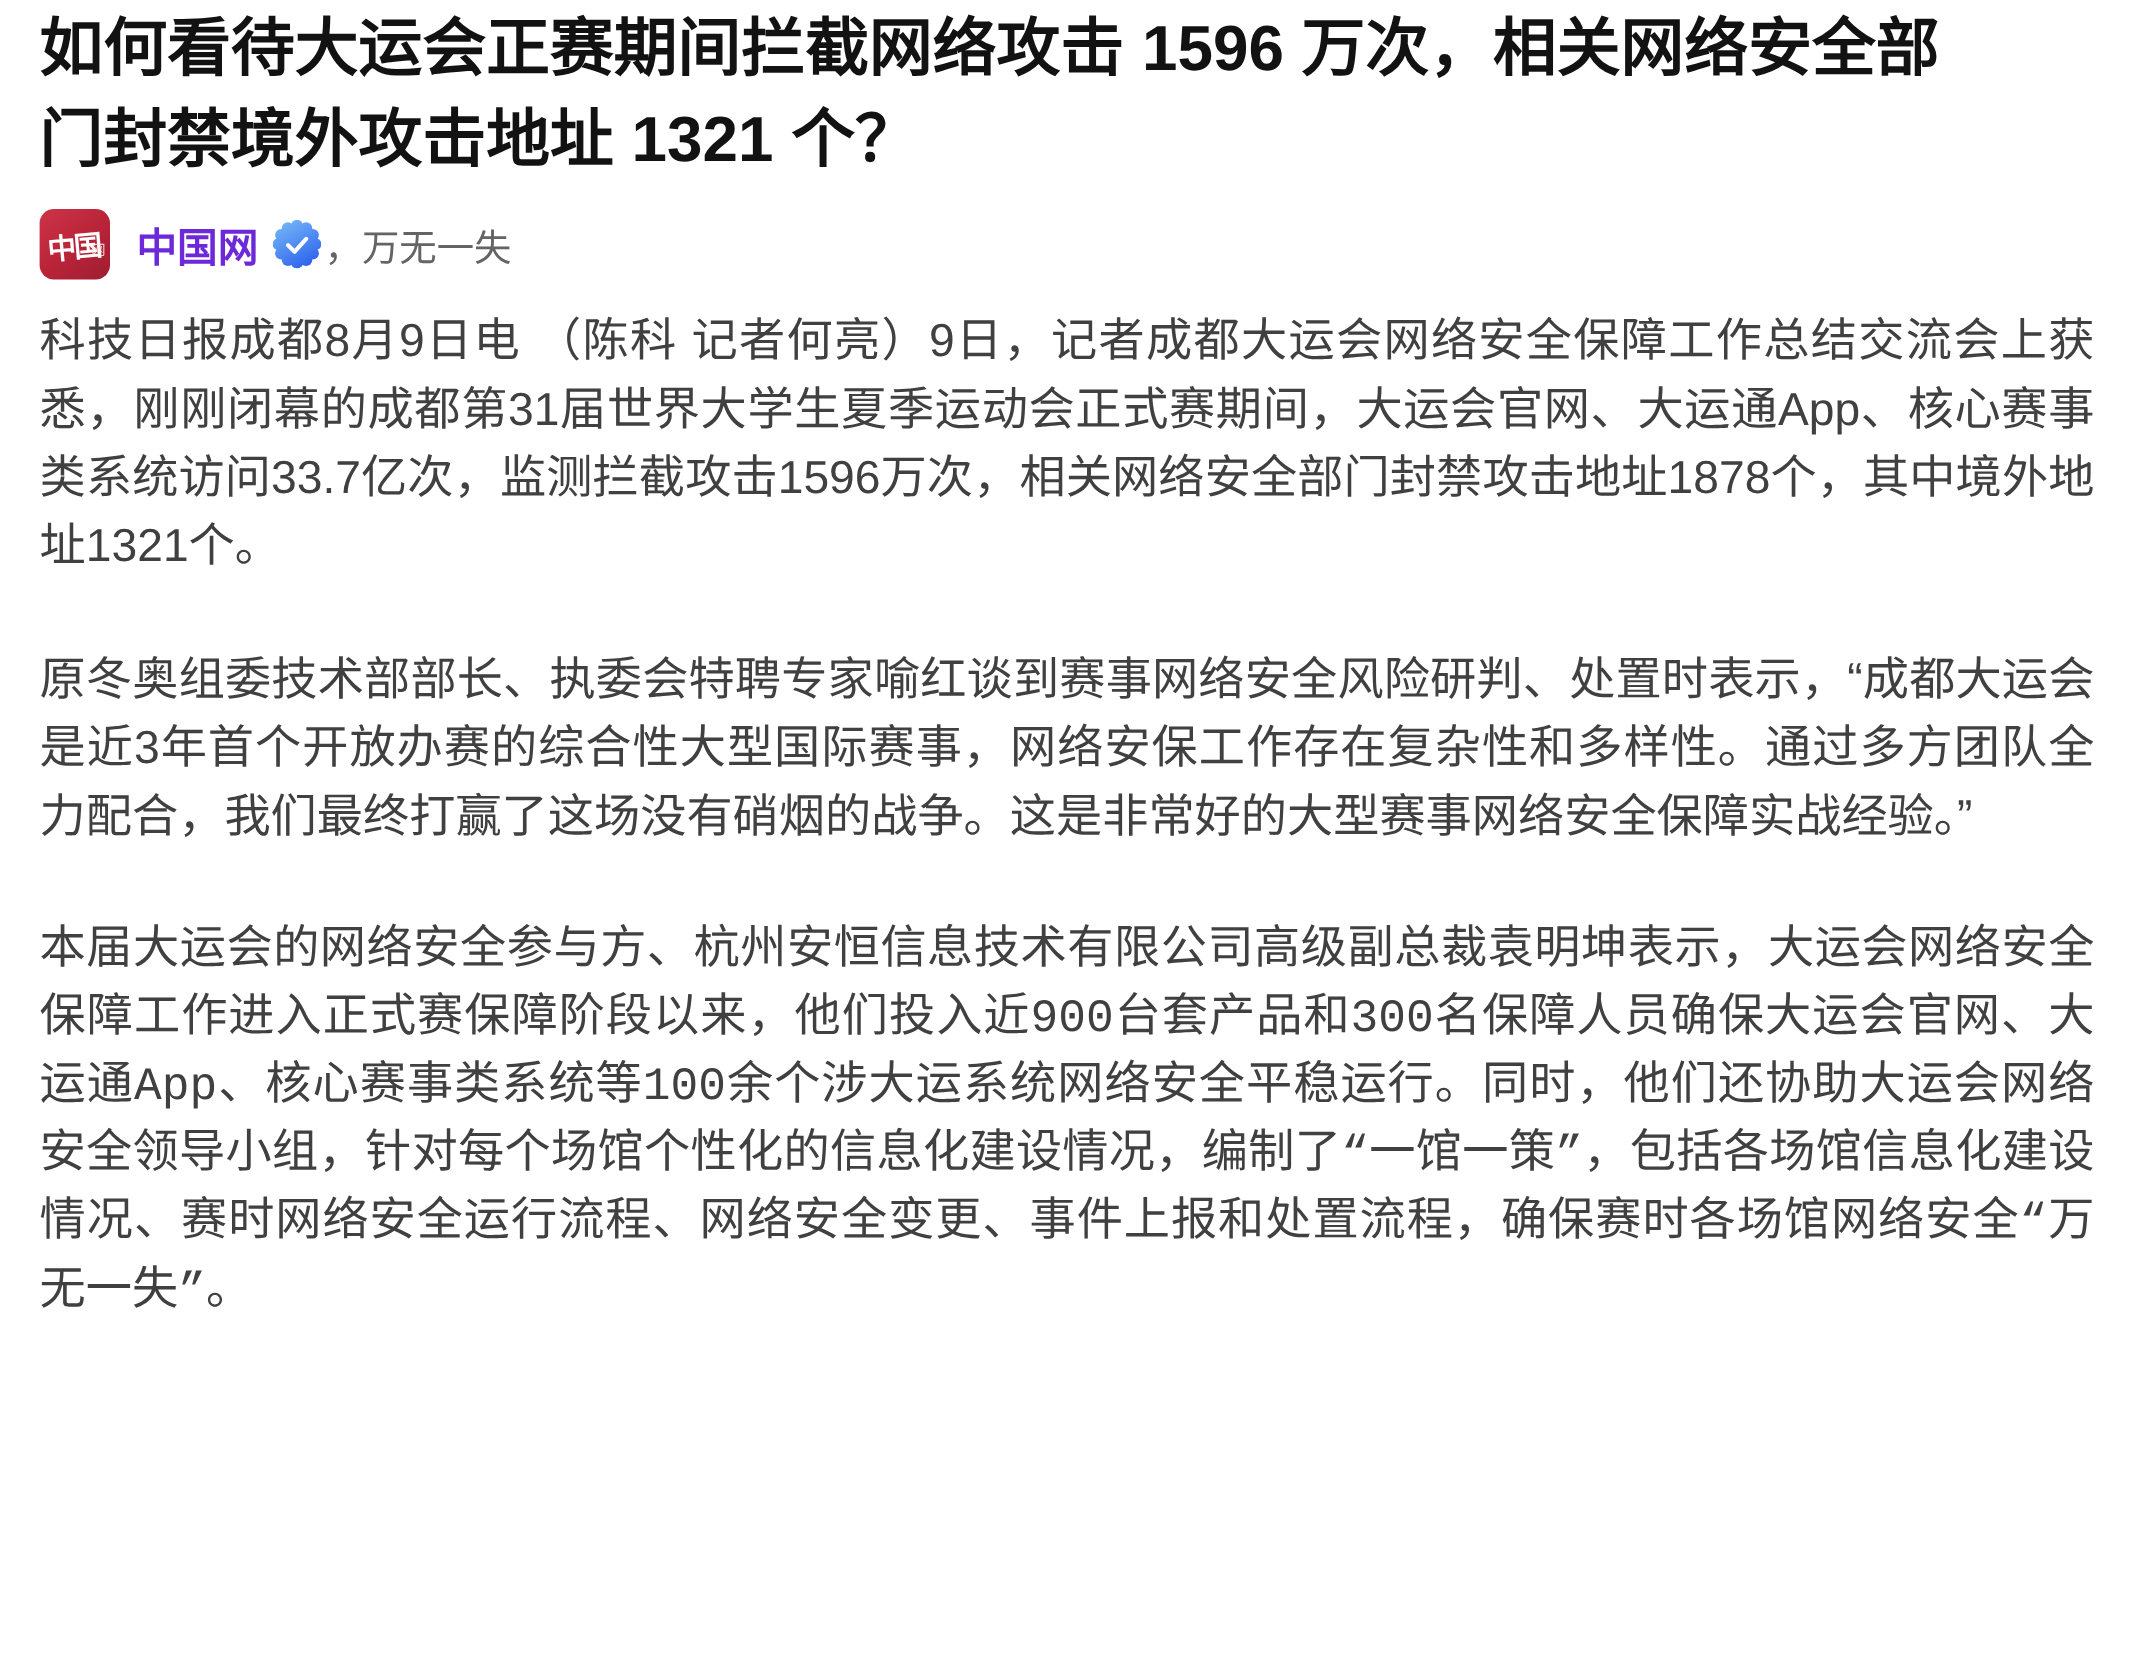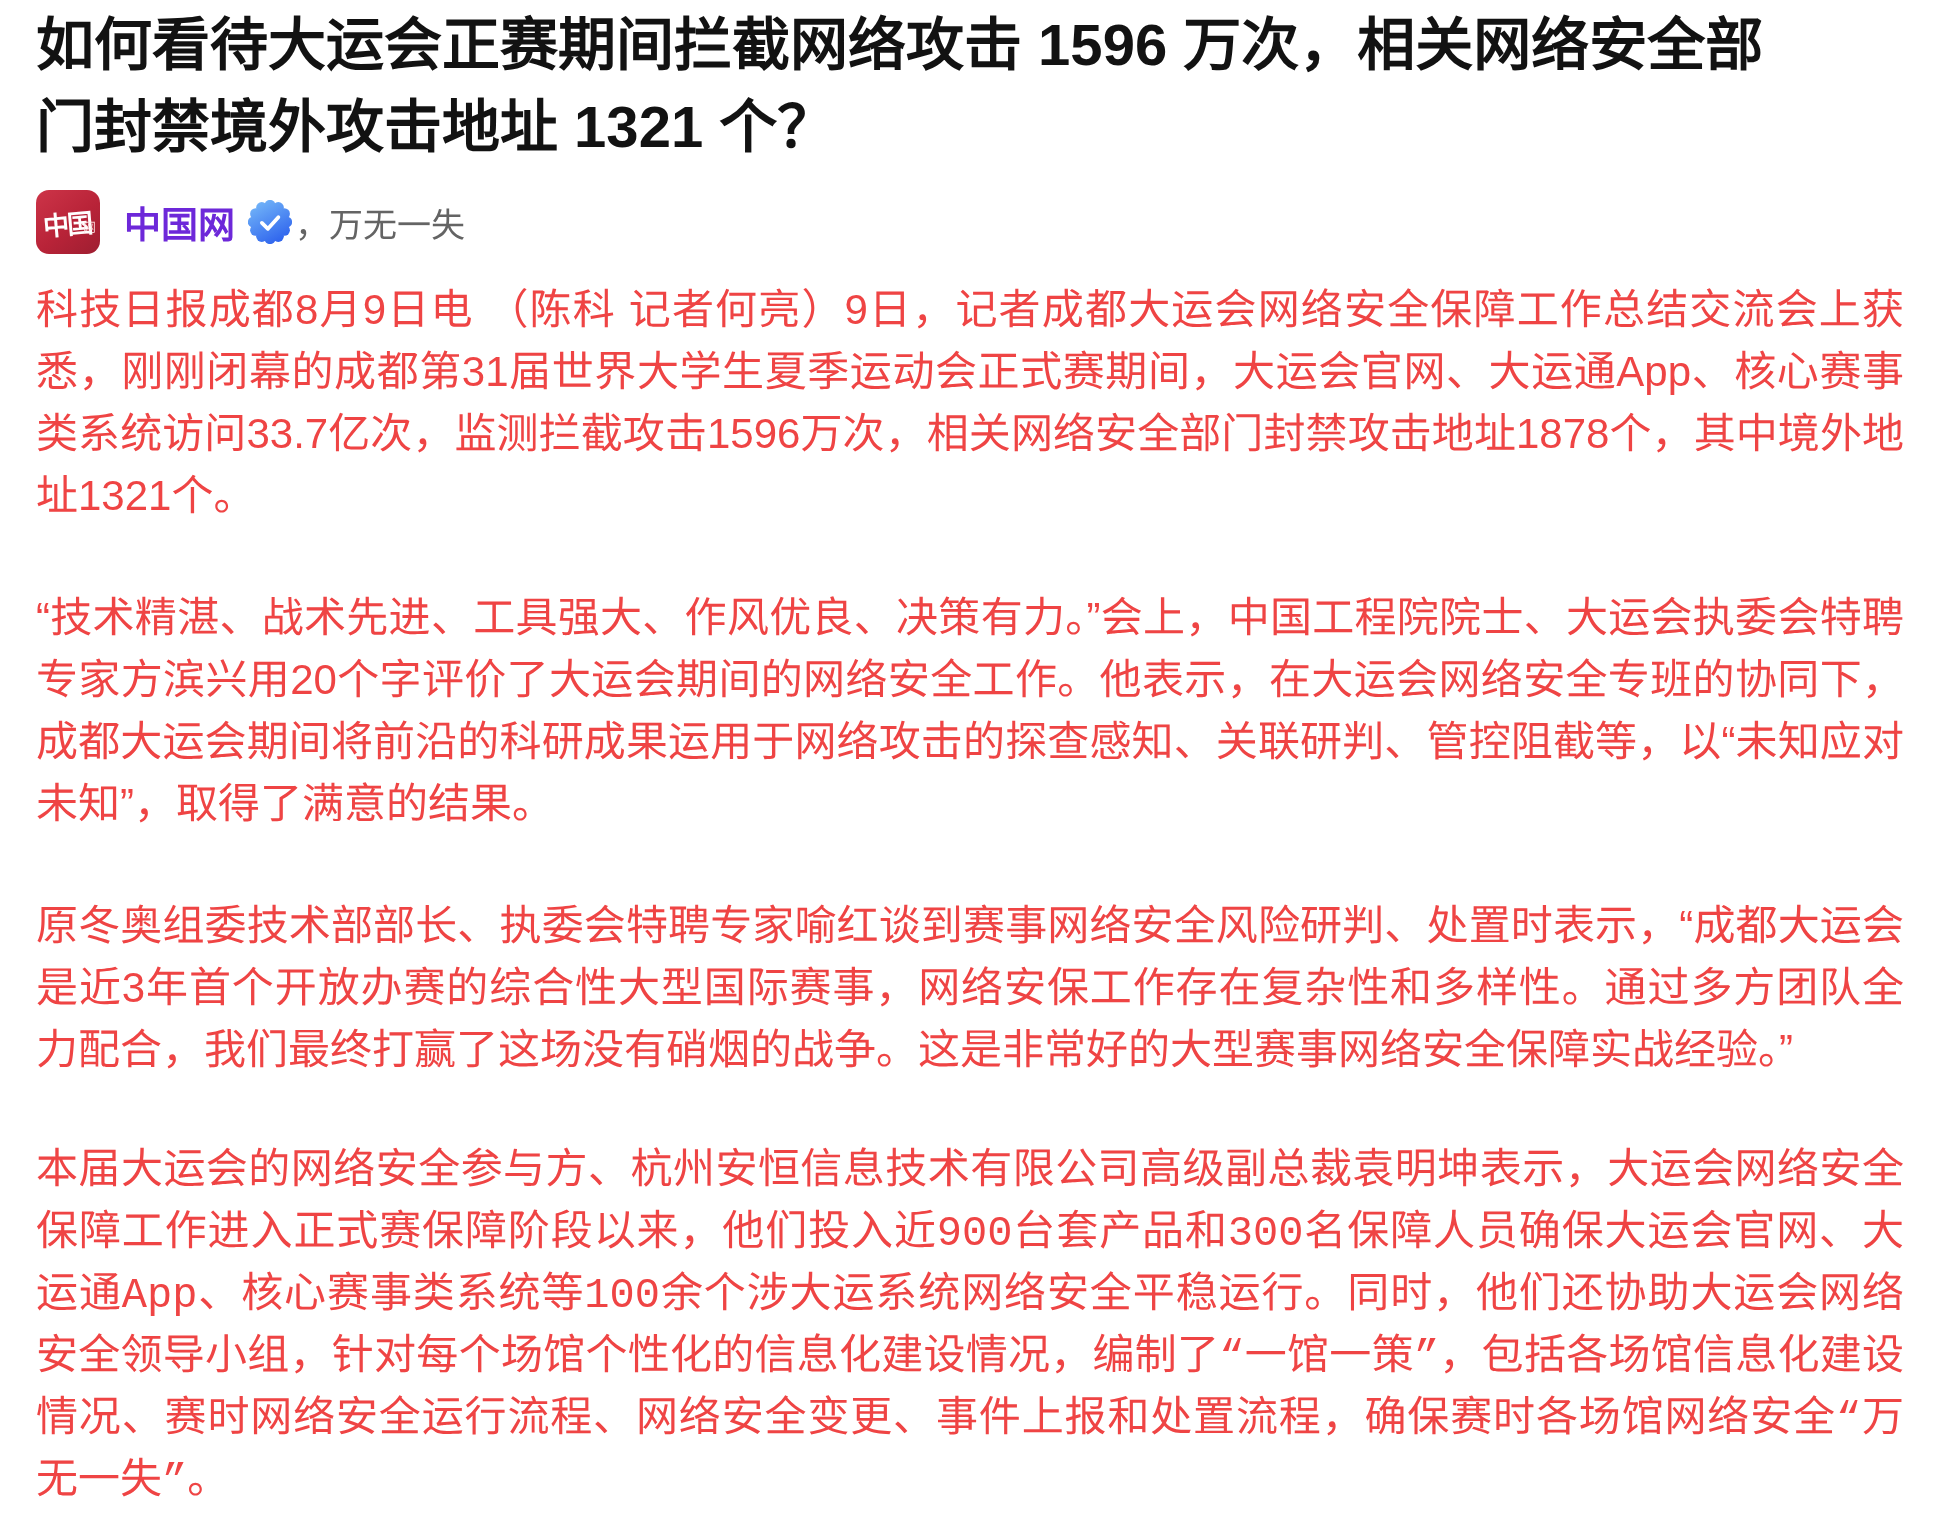--- a/index.html
+++ b/index.html
@@ -83,21 +83,21 @@
     font-size: 34px;
     color: #646464;
   }
   .article {
     margin-top: 24px;
   }
   .para {
     margin: 0 0 60px 0;
     font-size: 42px;
     line-height: 62px;
-    color: #ef4444;
+    color: #404040;
     text-align: justify;
     letter-spacing: 0;
   }
   .para:last-child {
     margin-bottom: 4px;
     font-family: Liberation Mono, monospace;
   }
 </style>
 </head>
 <body>
@@ -138,18 +138,17 @@
         <circle cx="20" cy="20" r="15.4"></circle>
       </g>
       <path d="M12.6 20.8 L18.1 26.2 L27.6 15.6" fill="none" stroke="#ffffff" stroke-width="3.4" stroke-linecap="round" stroke-linejoin="round"></path>
     </svg>
 
     <span class="verified-note">，万无一失</span>
   </div>
 
   <div class="article">
       <p class="para">科技日报成都8月9日电 （陈科 记者何亮）9日，记者成都大运会网络安全保障工作总结交流会上获悉，刚刚闭幕的成都第31届世界大学生夏季运动会正式赛期间，大运会官网、大运通App、核心赛事类系统访问33.7亿次，监测拦截攻击1596万次，相关网络安全部门封禁攻击地址1878个，其中境外地址1321个。</p>
-      <p class="para">“技术精湛、战术先进、工具强大、作风优良、决策有力。”会上，中国工程院院士、大运会执委会特聘专家方滨兴用20个字评价了大运会期间的网络安全工作。他表示，在大运会网络安全专班的协同下，成都大运会期间将前沿的科研成果运用于网络攻击的探查感知、关联研判、管控阻截等，以“未知应对未知”，取得了满意的结果。</p>
       <p class="para">原冬奥组委技术部部长、执委会特聘专家喻红谈到赛事网络安全风险研判、处置时表示，“成都大运会是近3年首个开放办赛的综合性大型国际赛事，网络安保工作存在复杂性和多样性。通过多方团队全力配合，我们最终打赢了这场没有硝烟的战争。这是非常好的大型赛事网络安全保障实战经验。”</p>
       <p class="para">本届大运会的网络安全参与方、杭州安恒信息技术有限公司高级副总裁袁明坤表示，大运会网络安全保障工作进入正式赛保障阶段以来，他们投入近900台套产品和300名保障人员确保大运会官网、大运通App、核心赛事类系统等100余个涉大运系统网络安全平稳运行。同时，他们还协助大运会网络安全领导小组，针对每个场馆个性化的信息化建设情况，编制了“一馆一策”，包括各场馆信息化建设情况、赛时网络安全运行流程、网络安全变更、事件上报和处置流程，确保赛时各场馆网络安全“万无一失”。</p>
     </div>
 
 </div>
 
 </body></html>

